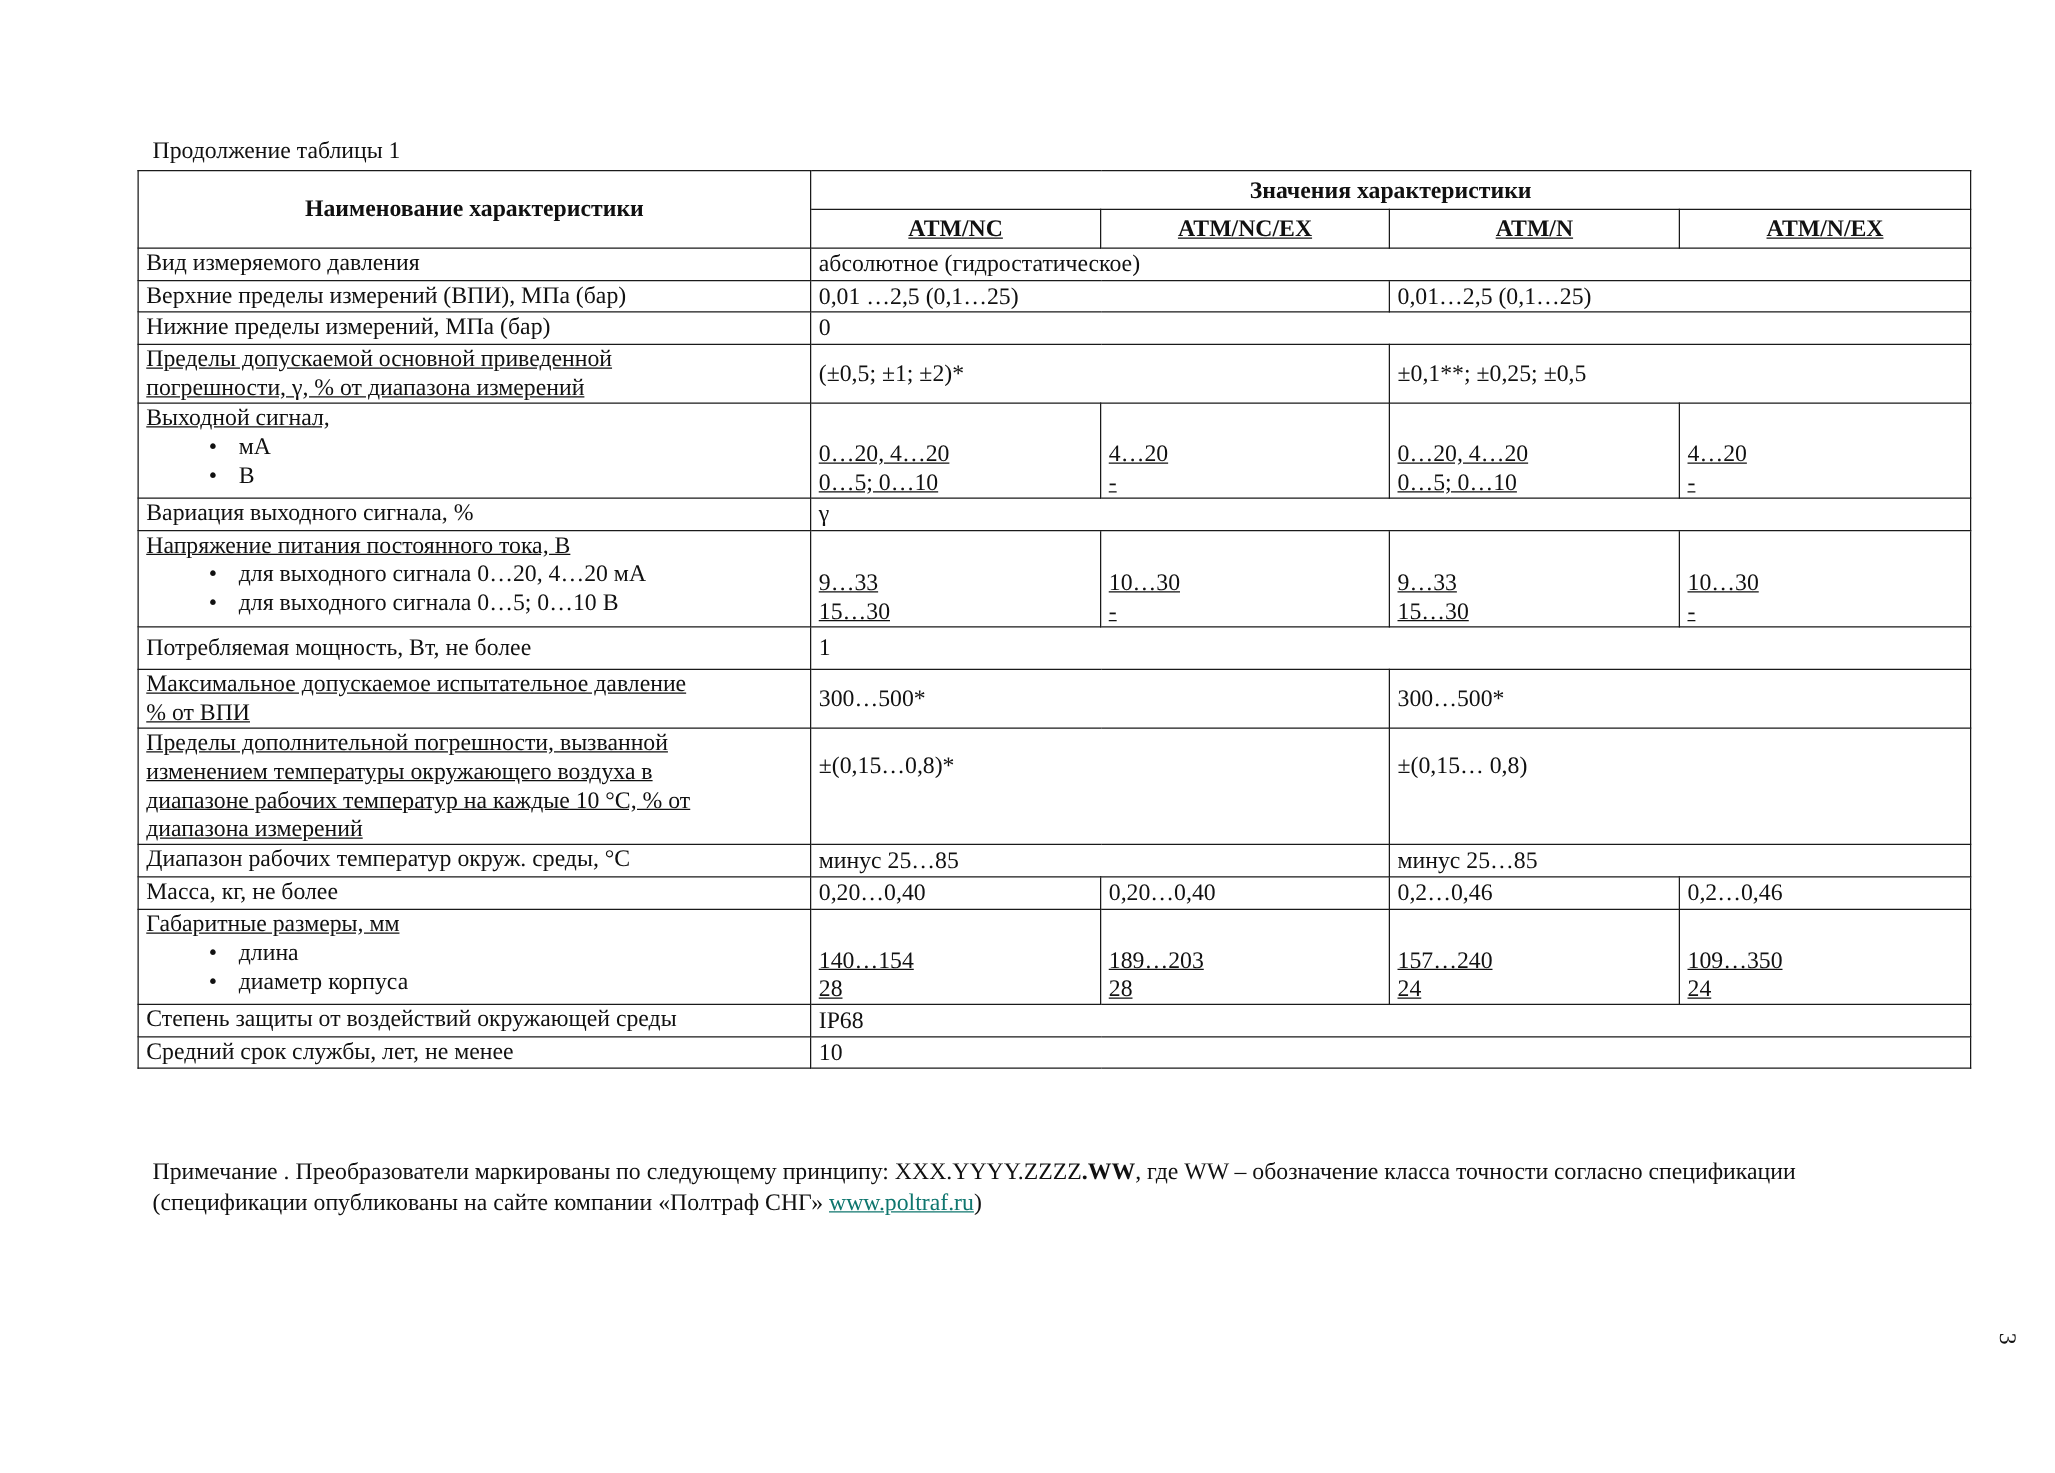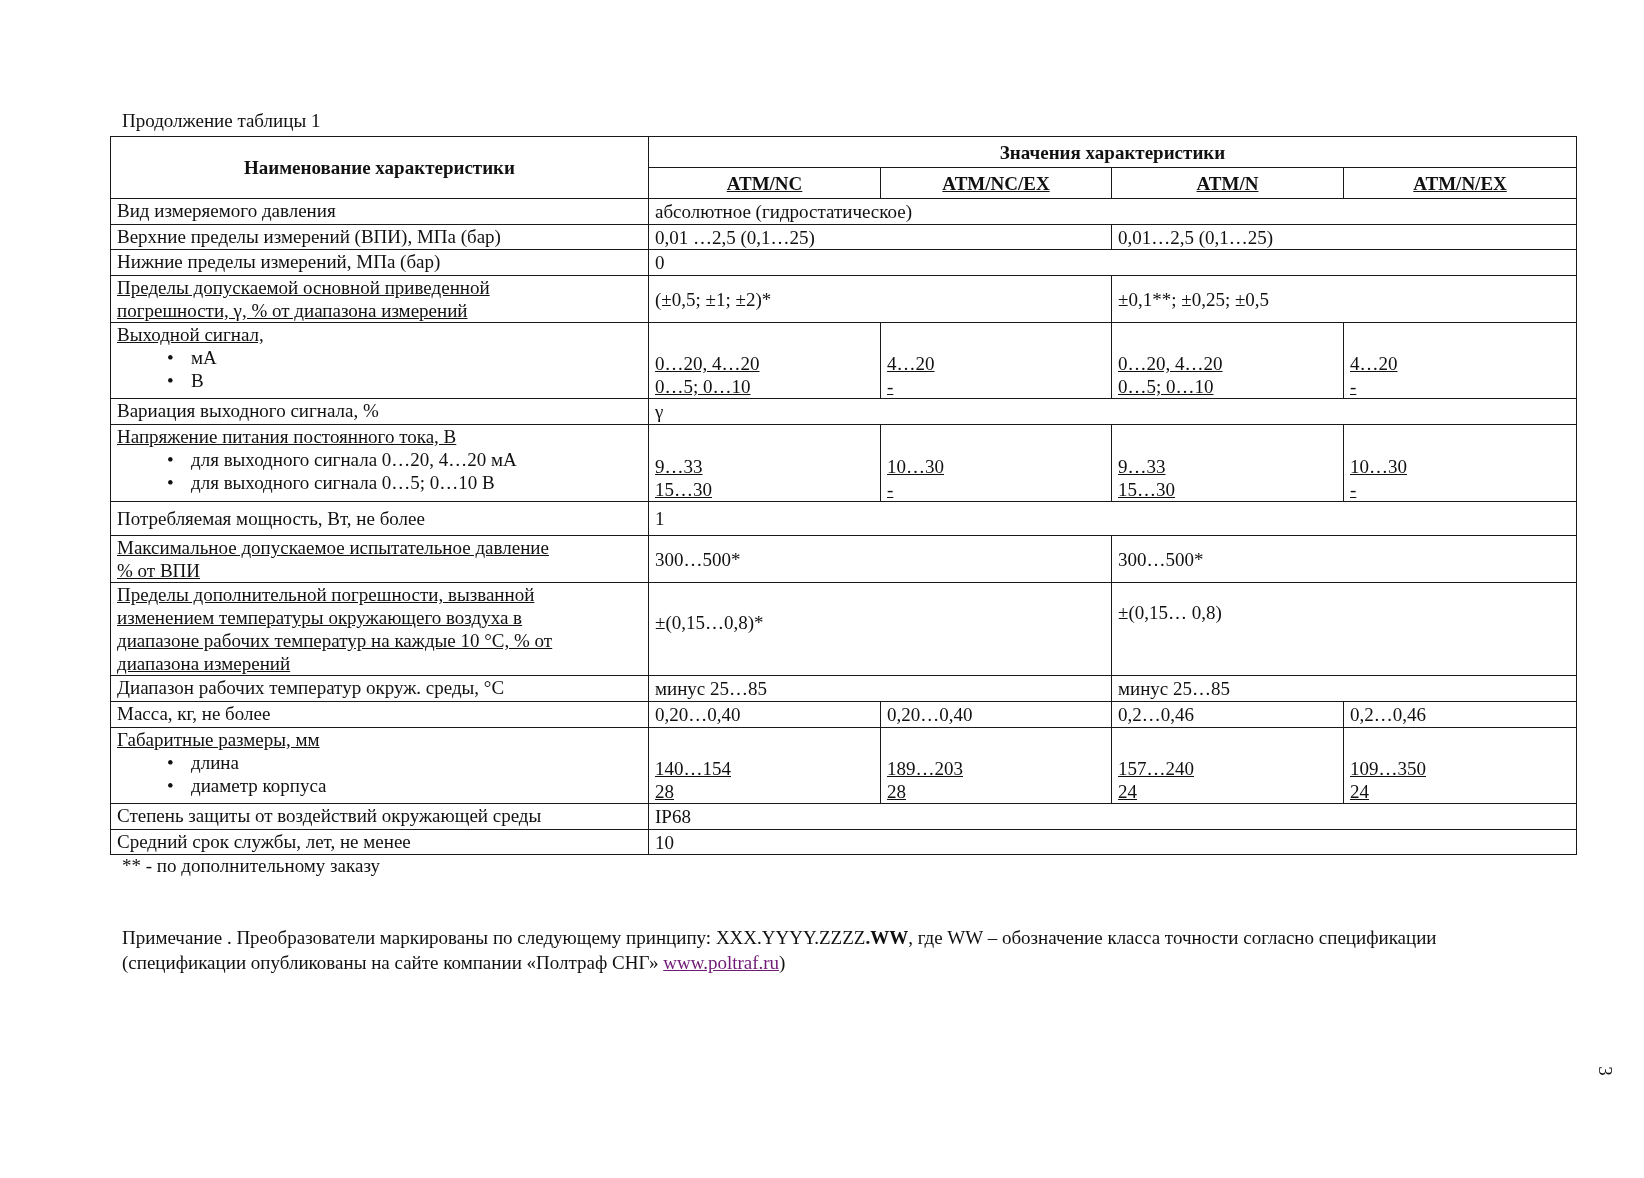--- a/index.html
+++ b/index.html
@@ -25,21 +25,21 @@
   .bul::before { content: "\2022"; position: absolute; left: 50px; margin-left: -0px; }
   .bul span { display: inline-block; padding-left: 24px; }
   .line { display: block; text-decoration: underline; }
   .notes {
     position: absolute; left: 122px; top: 853px; font-size: 19px; line-height: 25px;
   }
   .remark {
     position: absolute; left: 122px; top: 925px; width: 1440px; font-size: 19px; line-height: 25px;
   }
   .remark b { font-weight: bold; }
-  .remark a { color: #701a75; text-decoration: underline; }
+  .remark a { color: #0f766e; text-decoration: underline; }
   .page-num {
     position: absolute; left: 1600px; top: 1060px; font-size: 19px; transform: rotate(90deg);
   }
   .hdr-top { height: 31px; padding-left: 21px; }
   .hdr-sub { height: 31px; text-decoration: underline; }
 </style>
 </head>
 <body>
 
 <div class="caption">Продолжение таблицы 1</div>
@@ -156,21 +156,21 @@
     <td class="val" colspan="2">300…500*</td>
   </tr>
 
   <tr style="height:91px">
     <td class="name">
       <span class="line">Пределы дополнительной погрешности, вызванной</span>
       <span class="line">изменением температуры окружающего воздуха в</span>
       <span class="line">диапазоне рабочих температур на каждые 10 °С,  % от</span>
       <span class="line">диапазона измерений</span>
     </td>
-    <td class="val" colspan="2" style="vertical-align:top;padding-top:28px">±(0,15…0,8)*</td>
+    <td class="val" colspan="2" style="vertical-align:top;padding-top:18px">±(0,15…0,8)*</td>
     <td class="val" colspan="2" style="vertical-align:top;padding-top:18px">±(0,15… 0,8)</td>
   </tr>
 
   <tr style="height:26px">
     <td class="name">Диапазон рабочих температур окруж. среды, °С</td>
     <td class="val" colspan="2">минус 25…85</td>
     <td class="val" colspan="2">минус 25…85</td>
   </tr>
 
   <tr style="height:26px">
@@ -211,18 +211,17 @@
   </tr>
 
   <tr style="height:25px">
     <td class="name">Средний срок службы, лет, не менее</td>
     <td class="val" colspan="4">10</td>
   </tr>
 </tbody>
   </table>
 
 <div class="notes">
-  <div>** - по дополнительному заказу</div>
 </div>
 
 <div class="remark"><span>Примечание . Преобразователи маркированы по следующему принципу: XXX.YYYY.ZZZZ</span><b>.WW</b><span>, где WW – обозначение класса точности согласно спецификации (спецификации опубликованы на сайте компании «Полтраф СНГ» </span><a>www.poltraf.ru</a><span>)</span></div>
 
 <div class="page-num">3</div>
 
 </body></html>

